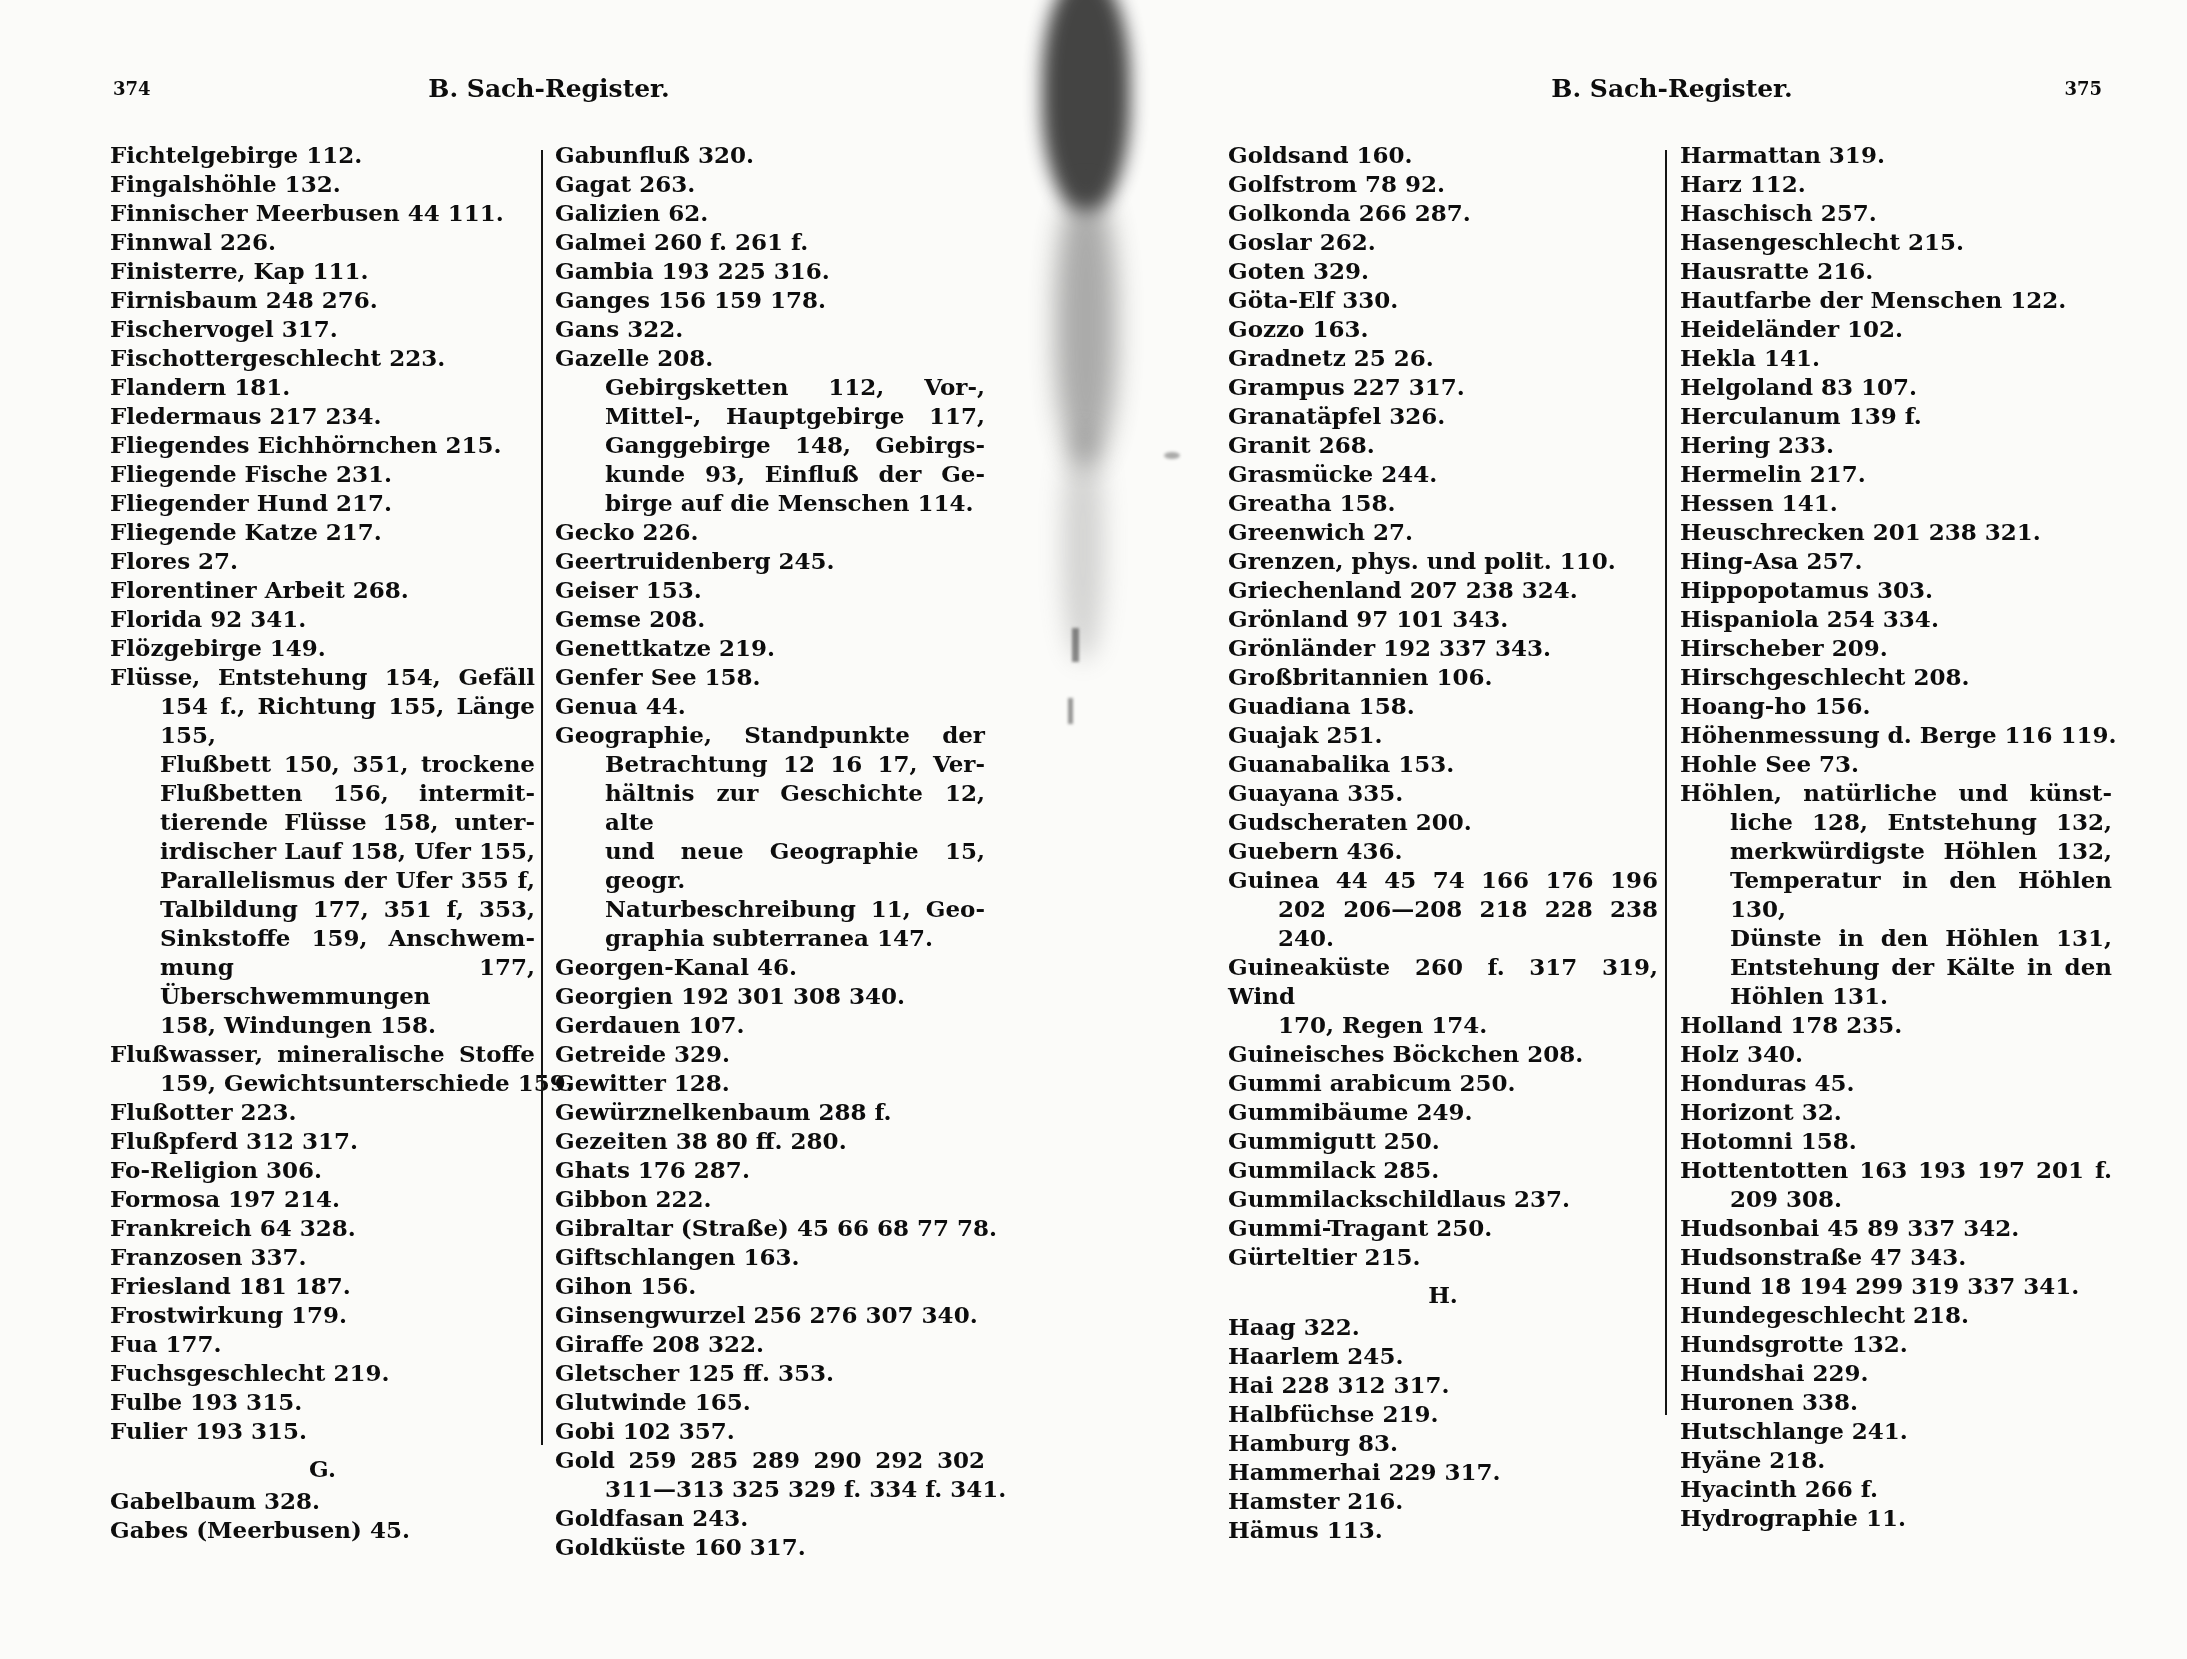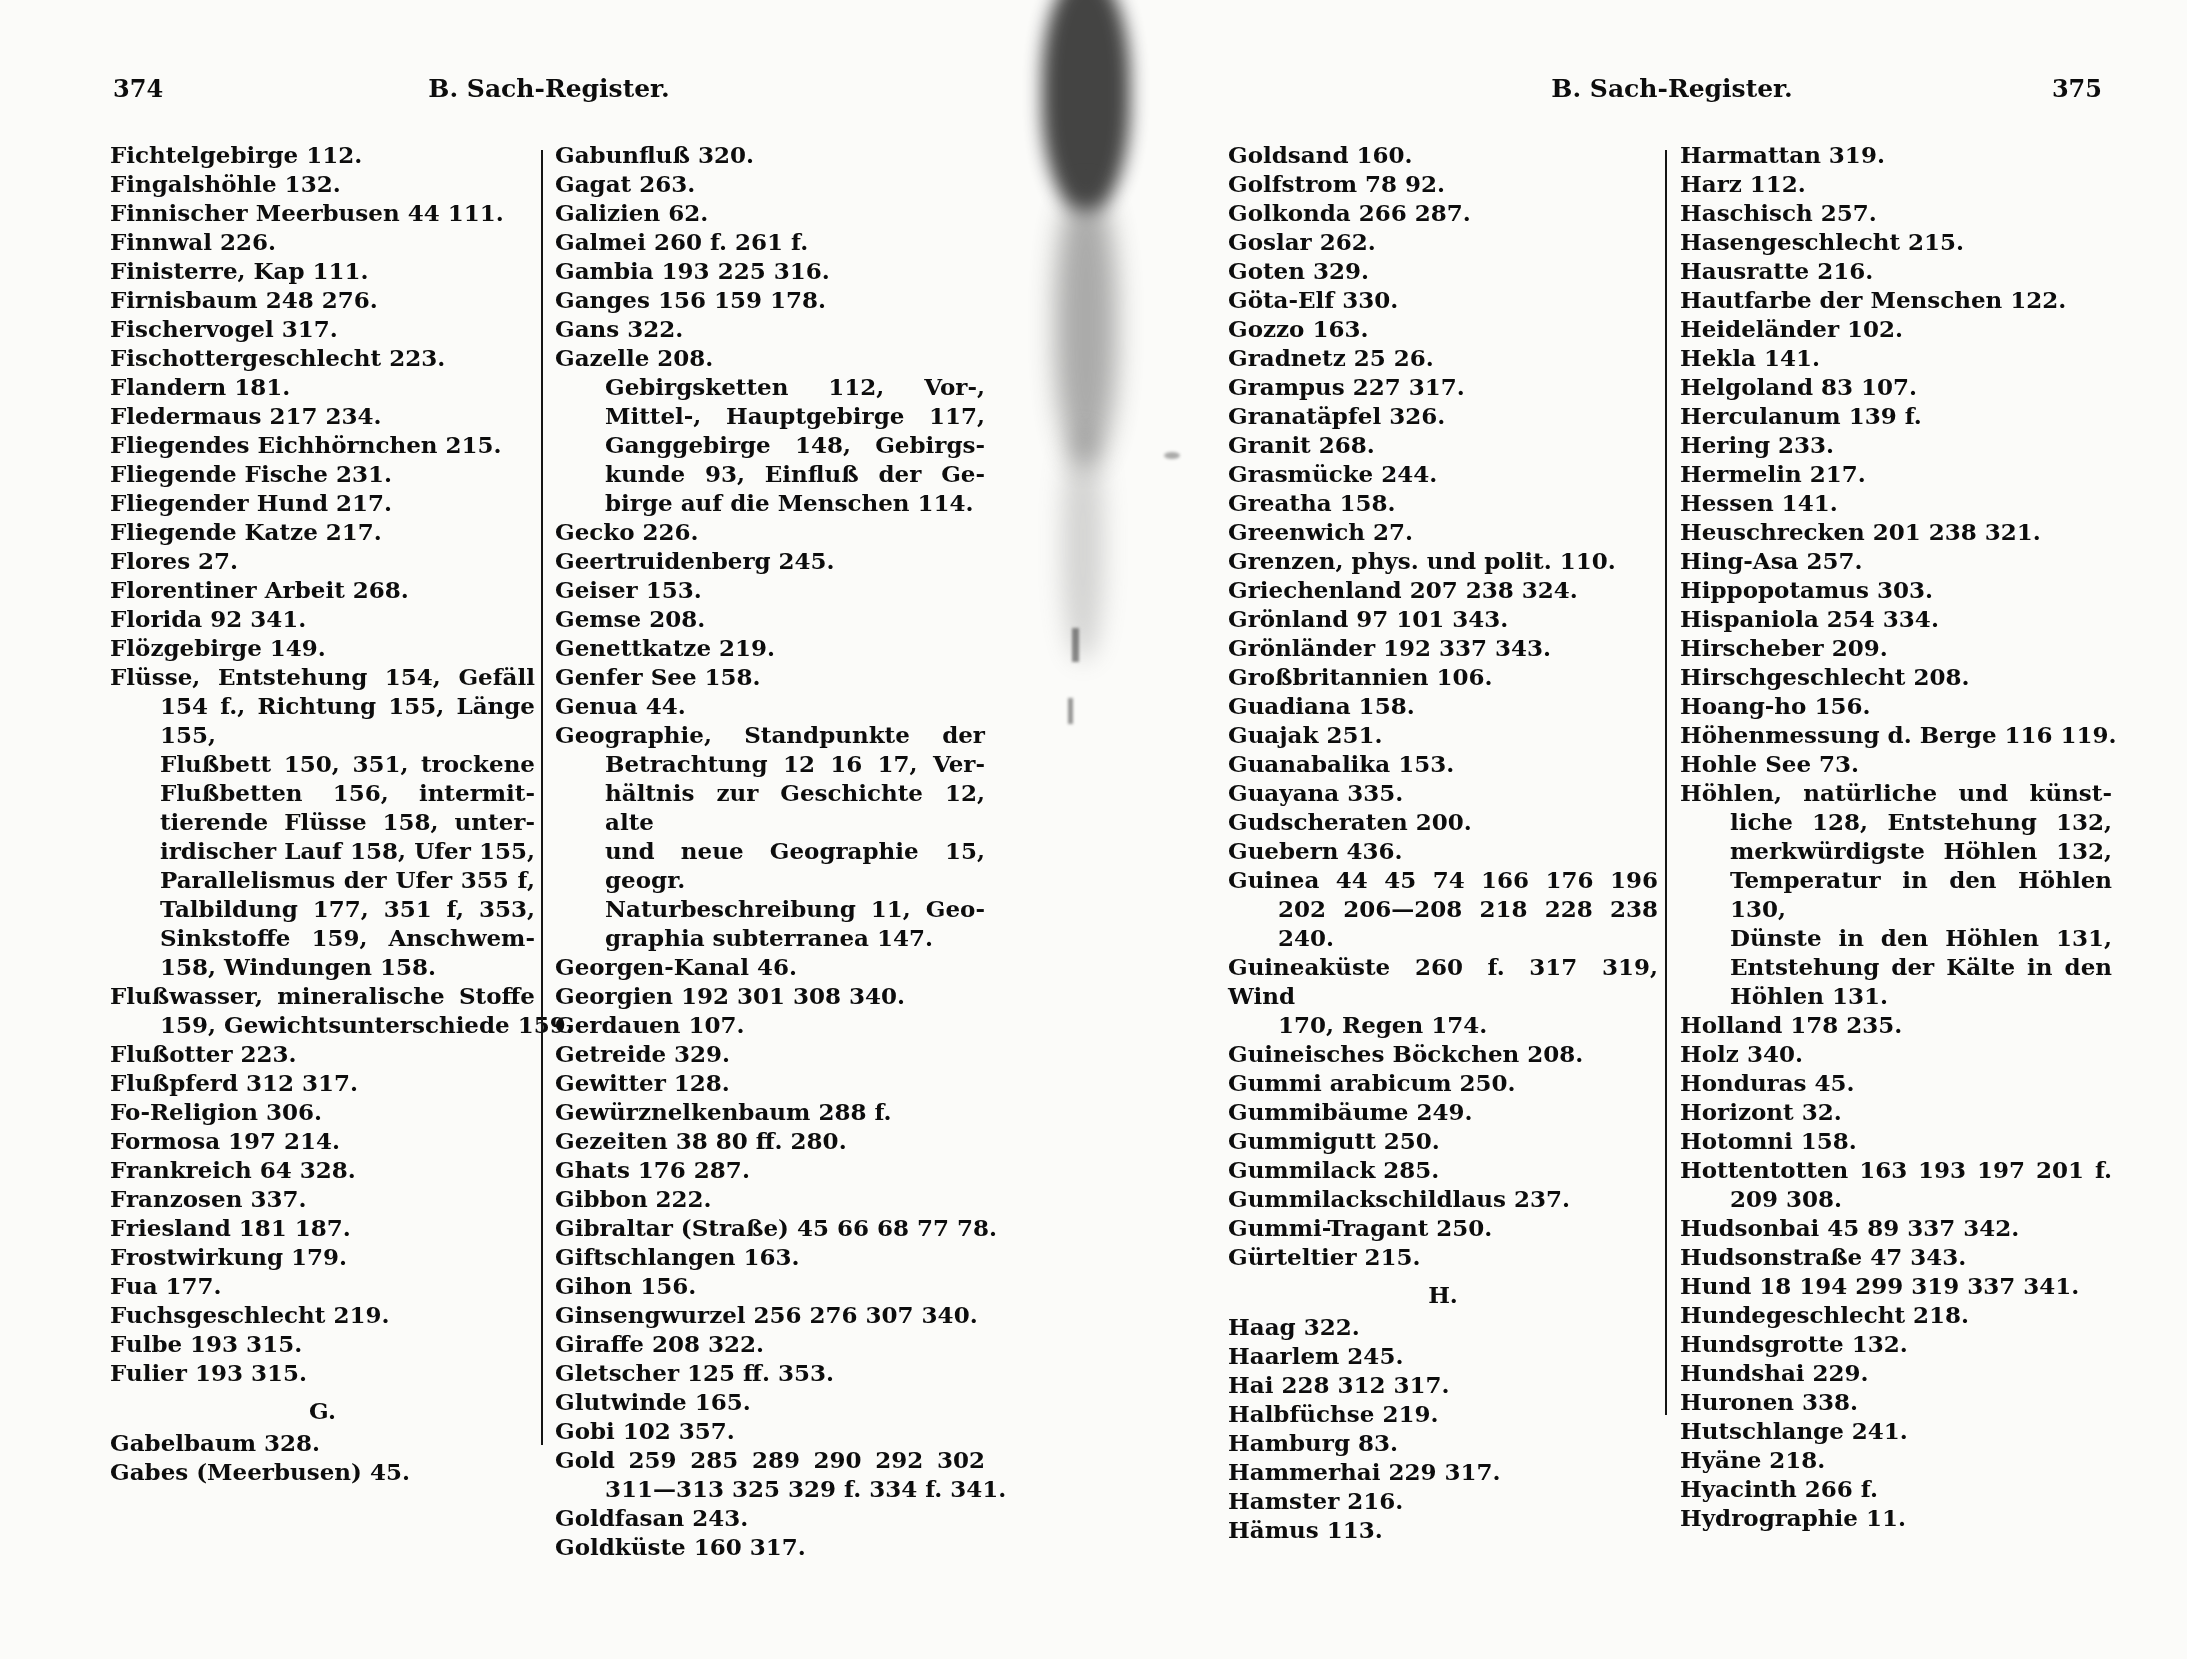--- a/index.html
+++ b/index.html
@@ -2,21 +2,21 @@
 <html><head>
 <meta charset="utf-8">
 <style>
   html,body{margin:0;padding:0;}
   body{
     width:2187px;height:1659px;position:relative;overflow:hidden;
     background:#fbfbf9;
     font-family:"DejaVu Serif","Liberation Serif",serif;
     color:#0d0d0d;
   }
-  .hdr-num{position:absolute;top:72px;font-size:24px;font-weight:700;line-height:34px;}
+  .hdr-num{position:absolute;top:72px;font-size:18px;font-weight:700;line-height:34px;}
   .hdr-title{position:absolute;top:72px;font-size:25px;font-weight:700;line-height:34px;text-align:center;}
   .col{
     position:absolute;font-size:23px;font-weight:700;line-height:29px;
     letter-spacing:0px;
   }
   .entry{margin:0;}
   .line{white-space:nowrap;min-height:29px;}
   .line.cont{padding-left:50px;}
   .line.jl{white-space:normal;text-align:justify;text-align-last:justify;}
   .sec{text-align:center;font-weight:700;margin:9px 0 3px 0;min-height:29px;}
@@ -98,20 +98,21 @@
     <div class="entry">
       <div class="line jl">Flüsse, Entstehung 154, Gefäll</div>
       <div class="line cont jl">154 f., Richtung 155, Länge 155,</div>
       <div class="line cont jl">Flußbett 150, 351, trockene</div>
       <div class="line cont jl">Flußbetten 156, intermit-</div>
       <div class="line cont jl">tierende Flüsse 158, unter-</div>
       <div class="line cont jl">irdischer Lauf 158, Ufer 155,</div>
       <div class="line cont jl">Parallelismus der Ufer 355 f,</div>
       <div class="line cont jl">Talbildung 177, 351 f, 353,</div>
       <div class="line cont jl">Sinkstoffe 159, Anschwem-</div>
+      <div class="line cont jl">mung 177, Überschwemmungen</div>
       <div class="line cont">158, Windungen 158.</div>
     </div>
     <div class="entry">
       <div class="line jl">Flußwasser, mineralische Stoffe</div>
       <div class="line cont">159, Gewichtsunterschiede 159.</div>
     </div>
     <div class="entry">
       <div class="line">Flußotter 223.</div>
     </div>
     <div class="entry">

